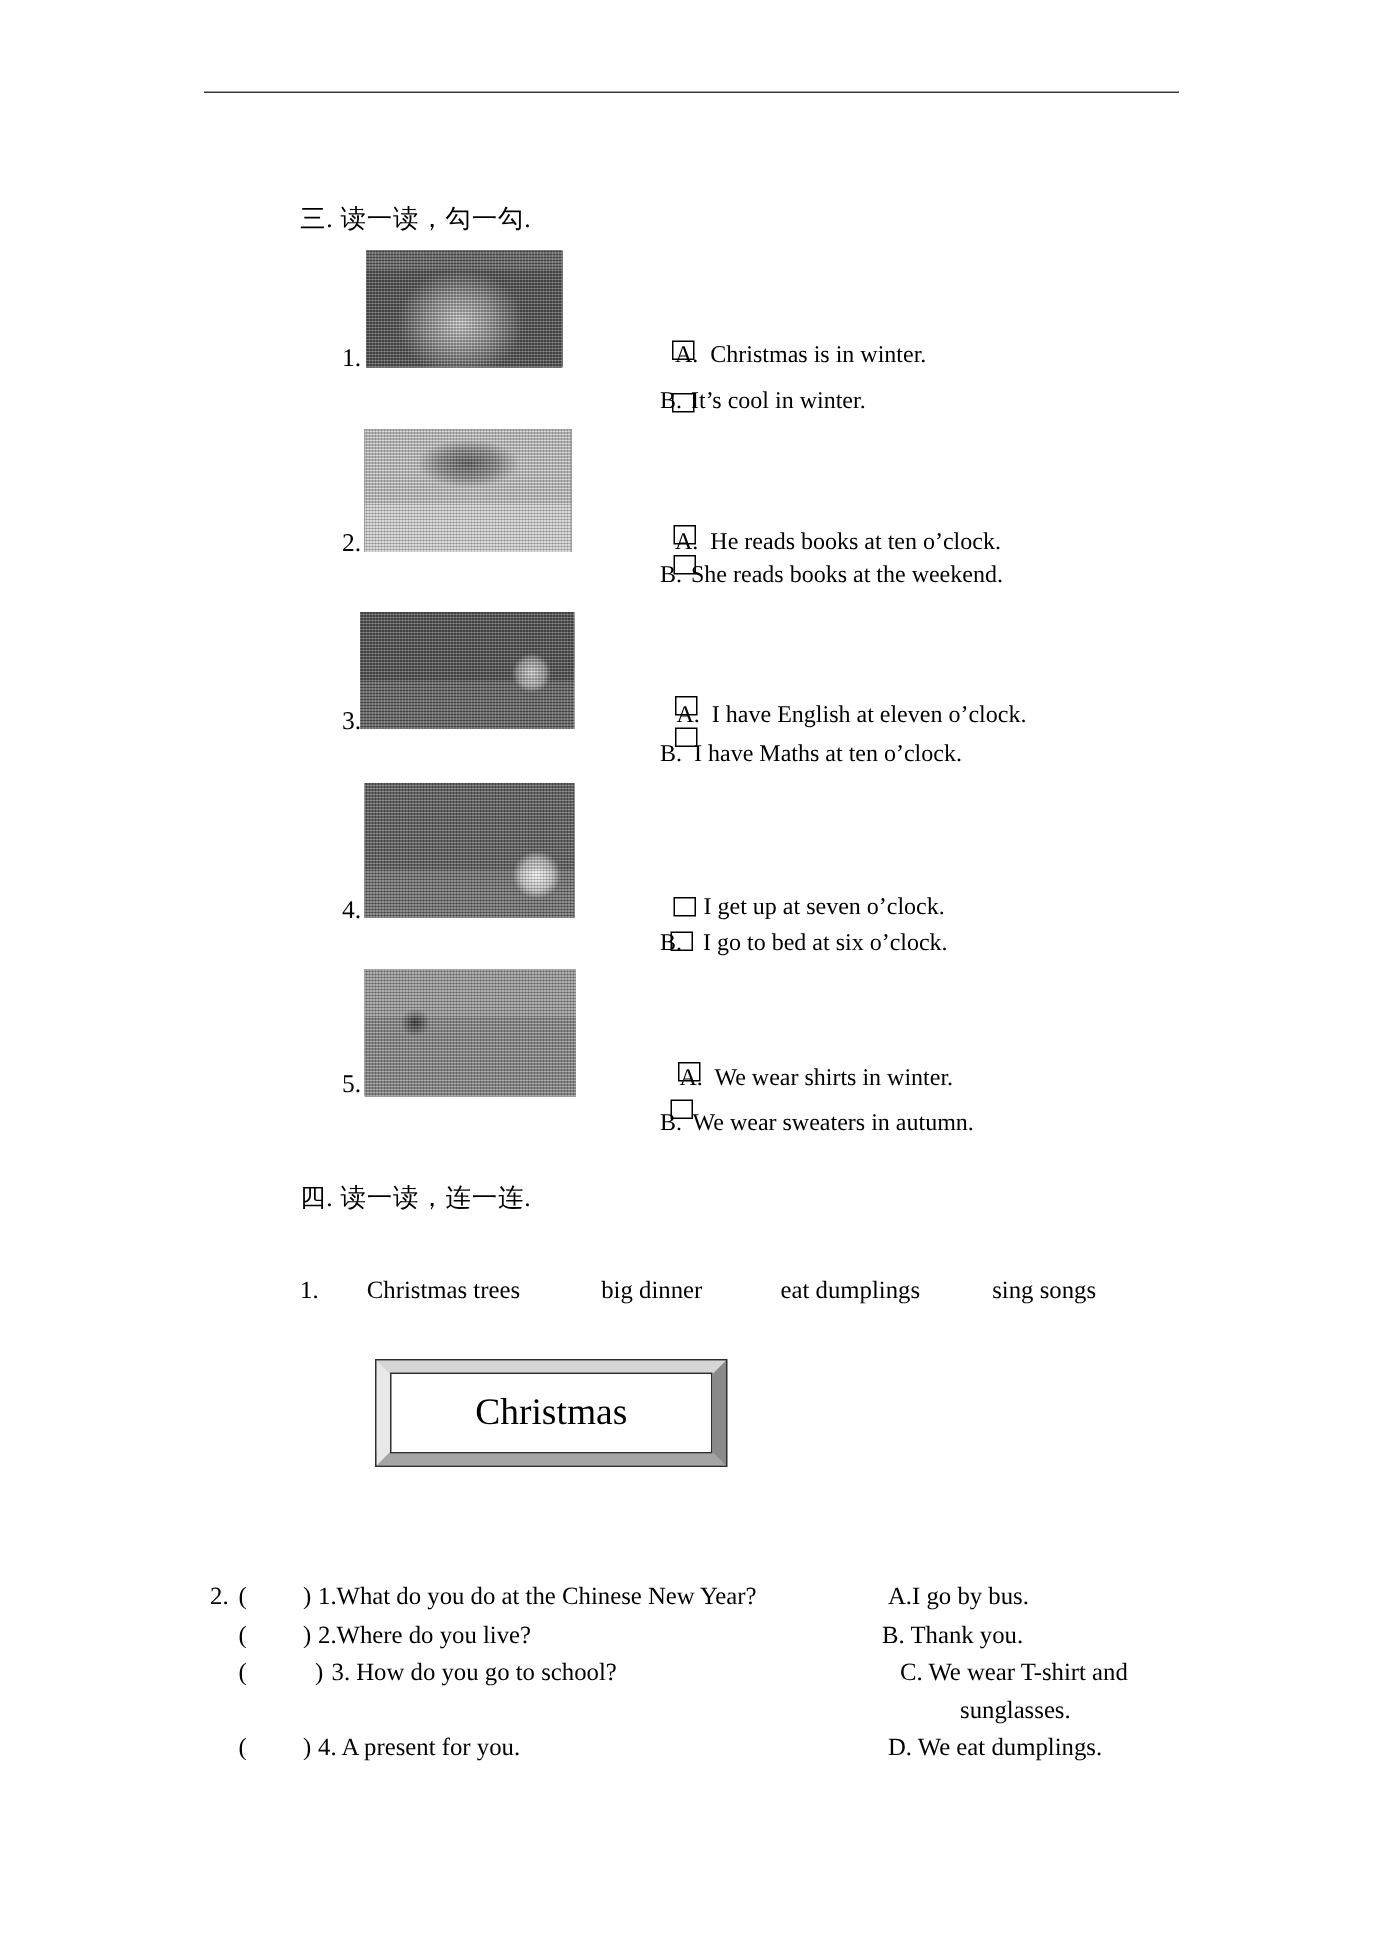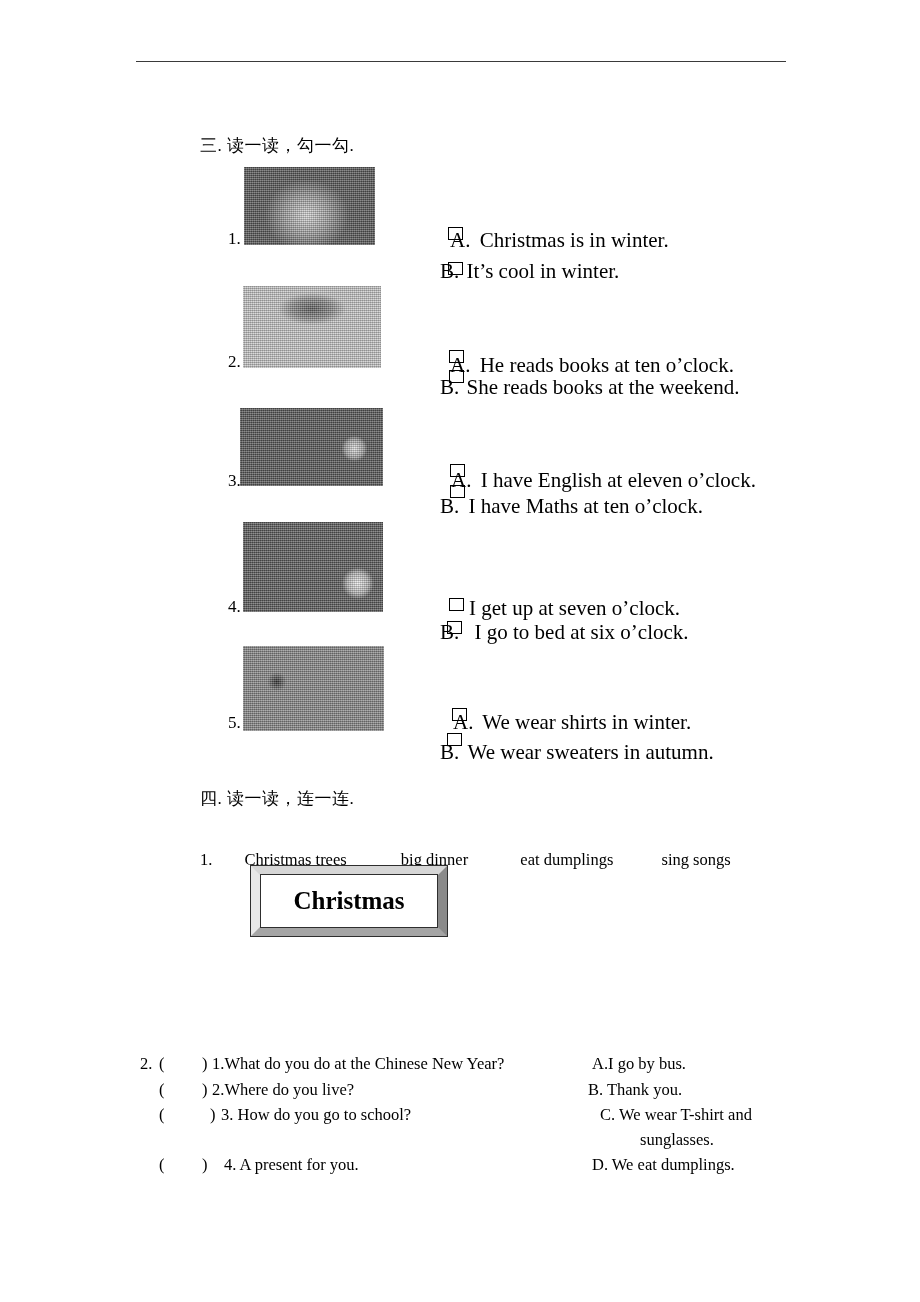--- a/index.html
+++ b/index.html
@@ -59,21 +59,21 @@
   .thumb .art { position: absolute; inset: 0; }
 
   .q-num {
     position: absolute;
     font-size: 17px;
     line-height: 1;
   }
 
   .opts {
     position: absolute;
-    font-size: 21px;
+    font-size: 16px;
     line-height: 1.42;
     white-space: nowrap;
   }
   .opt { position: relative; display: block; height: 24px; }
   .opt .lbl { position: relative; }
   .cbx {
     position: absolute;
     width: 15px;
     height: 13px;
     border: 1.5px solid #000;
@@ -259,21 +259,21 @@
   <div class="sec-head" id="sec4-head">四. 读一读，连一连.</div>
 
   <div class="word-line" style="left:200px; top:814px;">
     <span class="lead">1.</span>
     <span class="w" style="margin-left:14px;">Christmas trees</span>
     <span class="w" style="margin-left:50px;">big dinner</span>
     <span class="w" style="margin-left:48px;">eat dumplings</span>
     <span class="w" style="margin-left:44px;">sing songs</span>
   </div>
 
-  <div class="bevel" style="left:251px; top:866px; width:196px; height:70px;font-weight:bold;">
+  <div class="bevel" style="left:251px; top:907px; width:233px; height:70px;">
     <div class="inner">
       <span class="txt">Christmas</span>
     </div>
   </div>
 
 
 
   <div class="match" style="left:140px; top:1054px; width:680px;">
 
     <div class="row" style="height:26px;">
@@ -298,19 +298,19 @@
       <span class="ans" style="left:460px;">C. We  wear  T-shirt  and</span>
     </div>
 
     <div class="row" style="height:25px;">
       <span class="cont" style="left:500px;">sunglasses.</span>
     </div>
 
     <div class="row" style="height:25px;">
       <span class="paren" style="left:19px;">(</span>
       <span class="paren" style="left:62px;">)</span>
-      <span class="stem" style="left:84px;">4. A present for you.</span>
+      <span class="stem" style="left:72px;">4. A present for you.</span>
       <span class="ans" style="left:452px;">D. We eat dumplings.</span>
     </div>
 
   </div>
 
 </div>
 
 </body></html>

